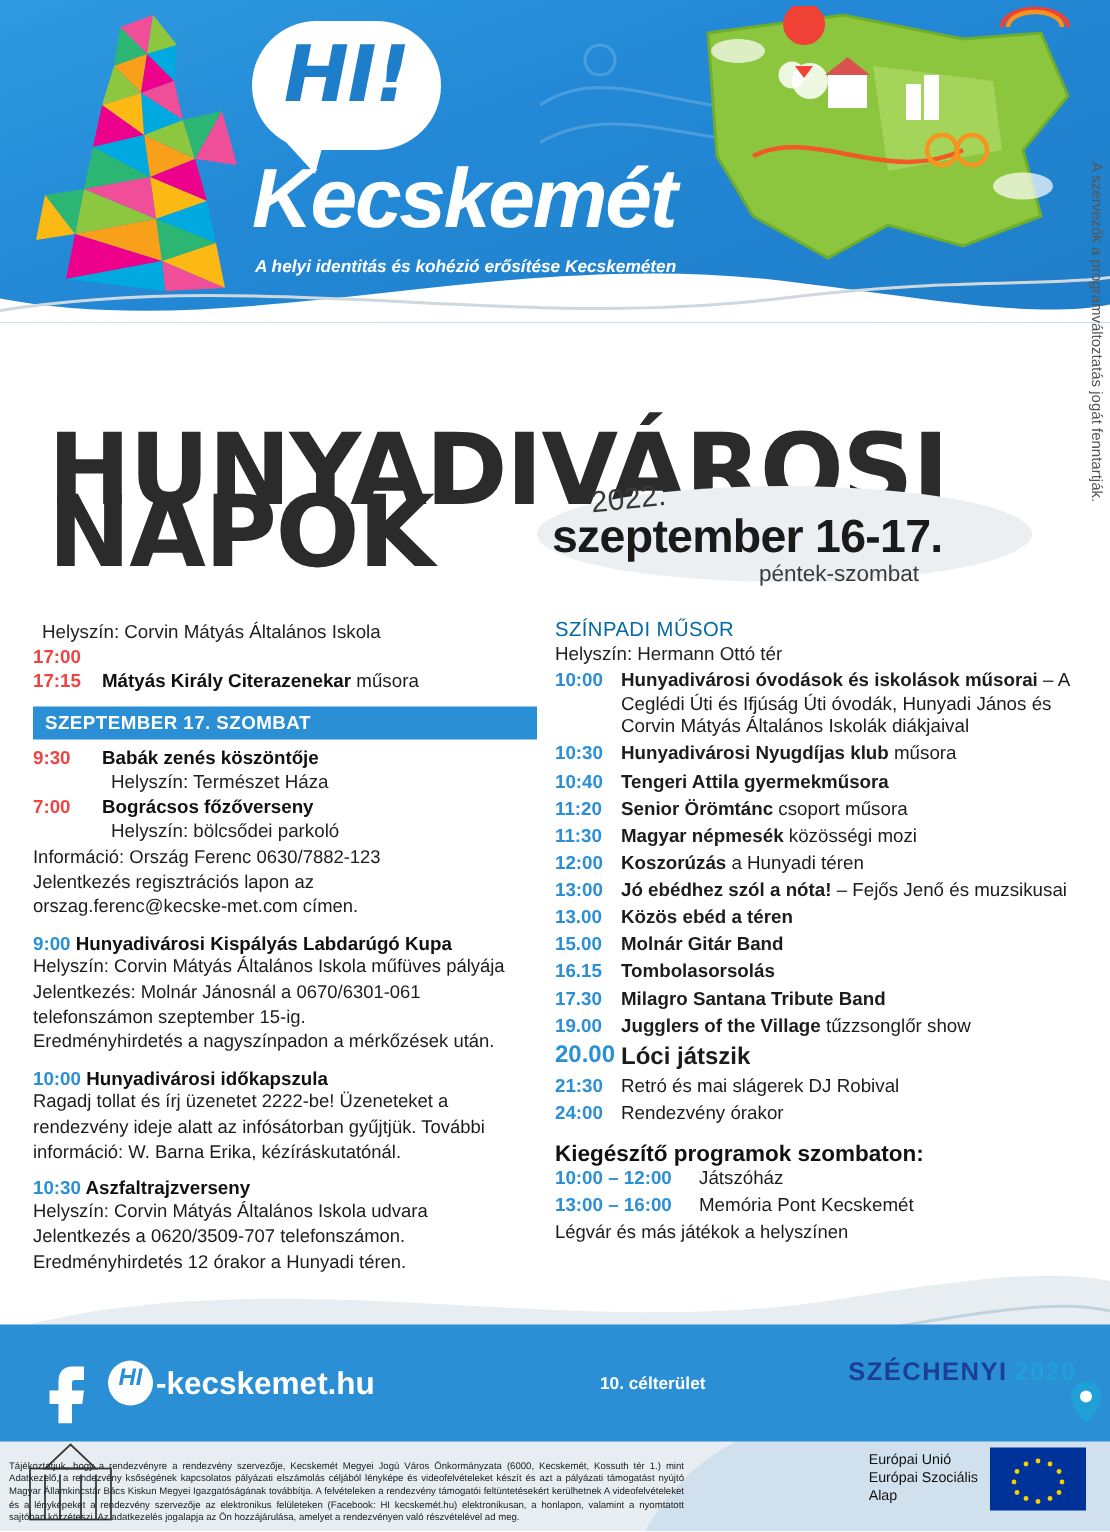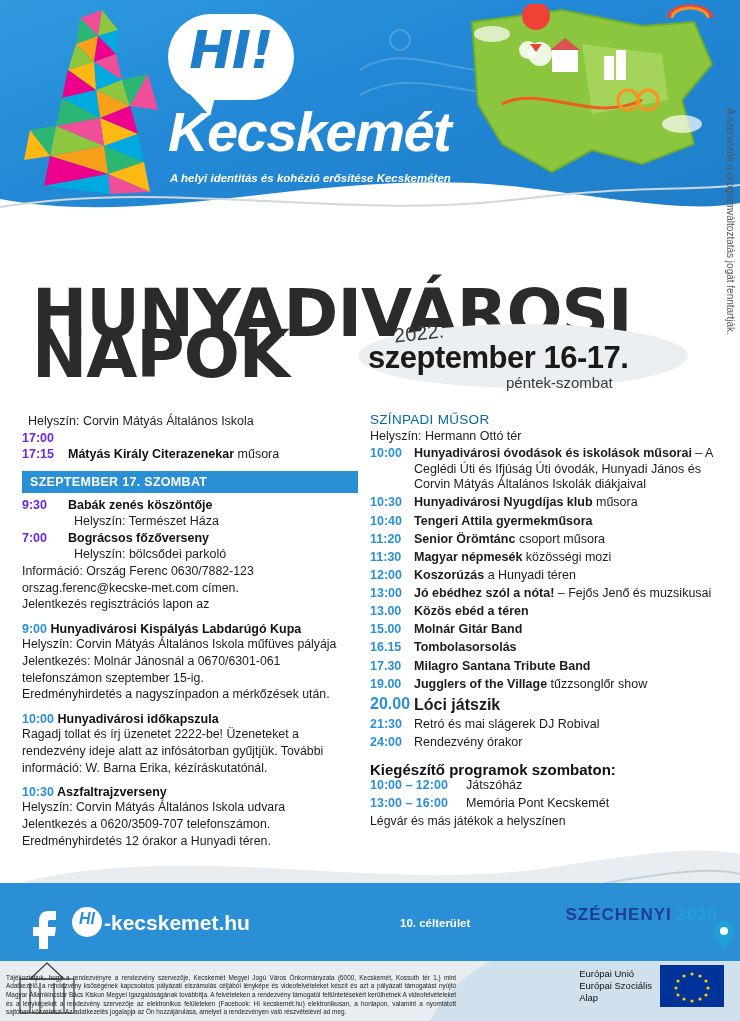--- a/index.html
+++ b/index.html
@@ -93,21 +93,21 @@
   
   .colL { position:absolute; left:22px; top:412px; width:336px; }
   .colR { position:absolute; left:370px; top:412px; width:346px; }
 
   .daybar {
     background:#2b8fd6; color:#fff; font-weight:bold; font-size:12.5px;
     padding:4px 8px; margin-bottom:5px; letter-spacing:.3px;
   }
   .place { font-size:12.5px; color:#222; margin:2px 0 3px 6px; }
   .row { display:flex; font-size:12.5px; color:#1c1c1c; margin-bottom:2px; }
-  .row .t { width:46px; color:#6d28d9; font-weight:bold; flex:none; }
+  .row .t { width:46px; color:#ef4444; font-weight:bold; flex:none; }
   .row .tx { flex:1; }
   .row .tx b { color:#111; }
   .blockhead { font-size:12.5px; font-weight:bold; color:#111; margin-top:9px; }
   .blockhead .tm { color:#2b8fd6; }
   .para { font-size:12.3px; color:#1c1c1c; line-height:1.28; margin-top:1px; }
   .sectionhead {
     font-size:13.5px; font-weight:normal; color:#0369a1; letter-spacing:.3px;
     margin-bottom:2px;
   }
   .rrow { display:flex; font-size:12.5px; color:#1c1c1c; margin-bottom:2.5px; }
@@ -279,22 +279,22 @@
     </div>
     <div class="place" style="margin-left:52px">Helyszín: Természet Háza</div>
 
     <div class="row">
       <div class="t">7:00</div>
       <div class="tx"><b>Bográcsos főzőverseny</b></div>
     </div>
     <div class="place" style="margin-left:52px">Helyszín: bölcsődei parkoló</div>
 
     <div class="para">Információ: Ország Ferenc 0630/7882-123</div>
+    <div class="para">Jelentkezés regisztrációs lapon az</div>
     <div class="para">orszag.ferenc@kecske-met.com címen.</div>
-    <div class="para">Jelentkezés regisztrációs lapon az</div>
 
     <div class="blockhead">
       <span class="tm">9:00</span>
       <span>Hunyadivárosi Kispályás Labdarúgó Kupa</span>
     </div>
     <div class="para">Helyszín: Corvin Mátyás Általános Iskola műfüves pályája</div>
     <div class="para">Jelentkezés: Molnár Jánosnál a 0670/6301-061</div>
     <div class="para">telefonszámon szeptember 15-ig.</div>
     <div class="para">Eredményhirdetés a nagyszínpadon a mérkőzések után.</div>
 

